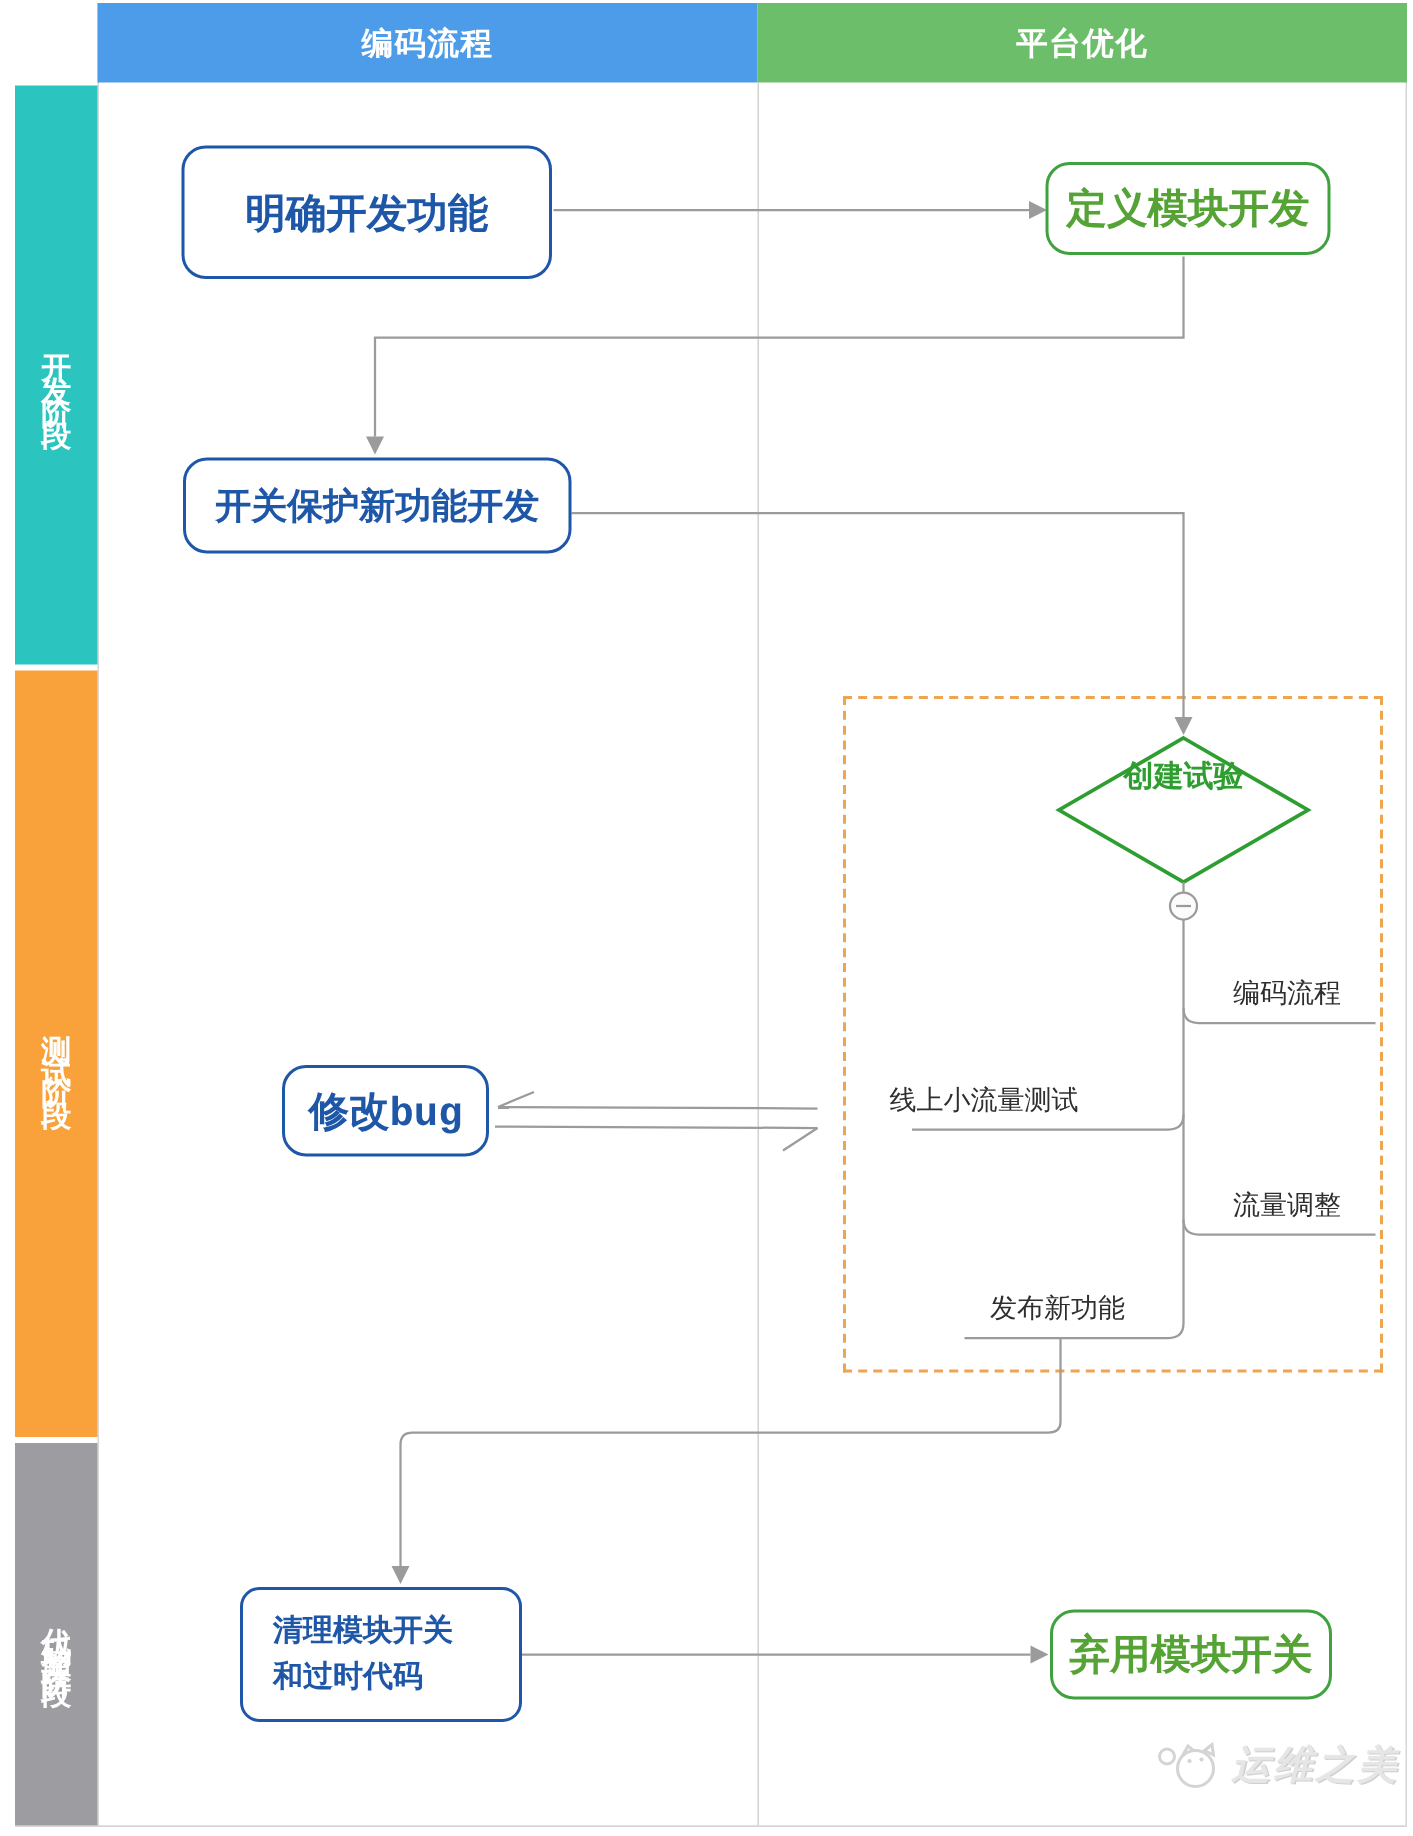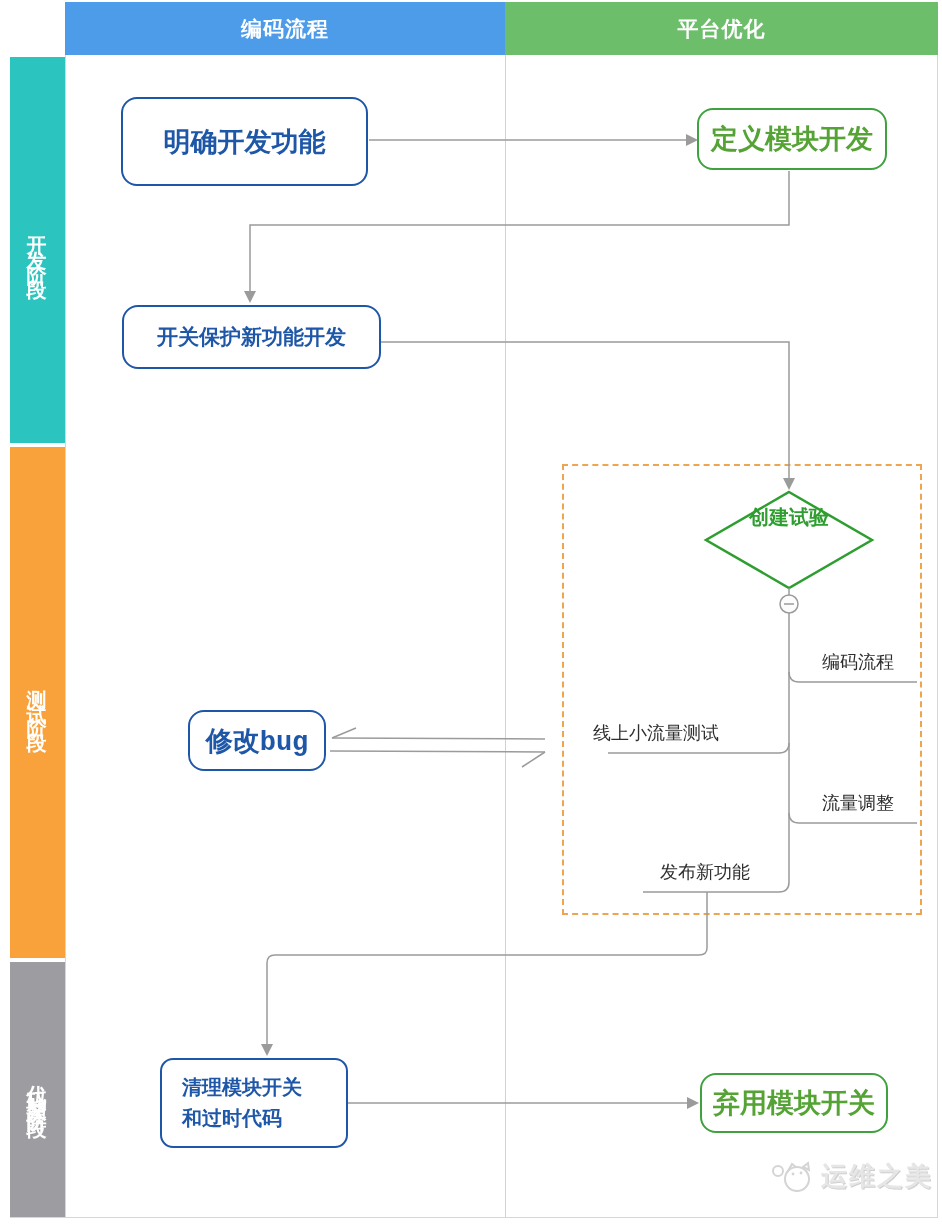--- a/index.html
+++ b/index.html
@@ -29,21 +29,21 @@
   #lane-test{top:447px;height:511px;background:var(--lane-test);letter-spacing:0.72em;}
   #lane-clean{top:962px;height:255px;background:var(--lane-clean);letter-spacing:0.34em;}
 
   
   .node{display:flex;align-items:center;justify-content:center;background:#fff;
     border-radius:16px;font-weight:bold;font-size:27px;box-sizing:border-box;}
   .node.blue{border:2px solid var(--node-blue);color:var(--node-blue);}
   .node.green{border:2px solid var(--node-green-border);color:var(--node-green-text);}
   #node-clarify{left:121px;top:97px;width:247px;height:89px;}
   #node-define{left:697px;top:108px;width:190px;height:62px;}
-  #node-switch{left:122px;top:305px;width:259px;height:64px;font-size:21px;}
+  #node-switch{left:122px;top:305px;width:259px;height:64px;font-size:24px;}
   #node-fixbug{left:188px;top:710px;width:138px;height:61px;font-family:Liberation Mono, monospace;}
   #node-cleanup{left:160px;top:1058px;width:188px;height:90px;justify-content:flex-start;
     padding-left:20px;white-space:pre-line;text-align:left;line-height:1.55;font-size:20px;border-radius:13px;}
   #node-deprecate{left:700px;top:1073px;width:188px;height:60px;}
 
   
   #dashed-box{left:562px;top:464px;width:360px;height:451px;
     border:2px dashed var(--dashed-orange);box-sizing:border-box;background:transparent;}
 
   #diamond-label{left:706px;top:504px;width:166px;text-align:center;
@@ -56,21 +56,21 @@
   #branch-release{left:660px;top:860px;}
 
   
   #connectors{left:0;top:0;width:942px;height:1224px;pointer-events:none;}
   #connectors path, #connectors line, #connectors polyline{stroke:var(--connector);stroke-width:1.5;fill:none;}
   #connectors polygon.arrow{fill:var(--connector);stroke:none;}
   #connectors polygon.diamond{fill:#ffffff;stroke:var(--diamond-green);stroke-width:2.5;}
   #connectors circle.collapse{fill:#fcfcfc;stroke:var(--connector);stroke-width:1.5;}
 
   
-  #watermark{left:770px;top:1158px;display:flex;align-items:center;gap:7px;}
+  #watermark{left:770px;top:1158px;display:flex;align-items:center;gap:7px;font-style:italic;}
   #watermark .wm-text{font-size:26px;font-weight:bold;letter-spacing:2px;color:var(--watermark);
     text-shadow:1px 1px 0 #cfcfcf, -1px -1px 0 #ffffff;}
 </style>
 </head>
 <body>
 
 <div class="abs" id="canvas-frame"></div>
 <div class="abs" id="bottom-border"></div>
 
 <div class="abs header-cell" id="header-coding">

